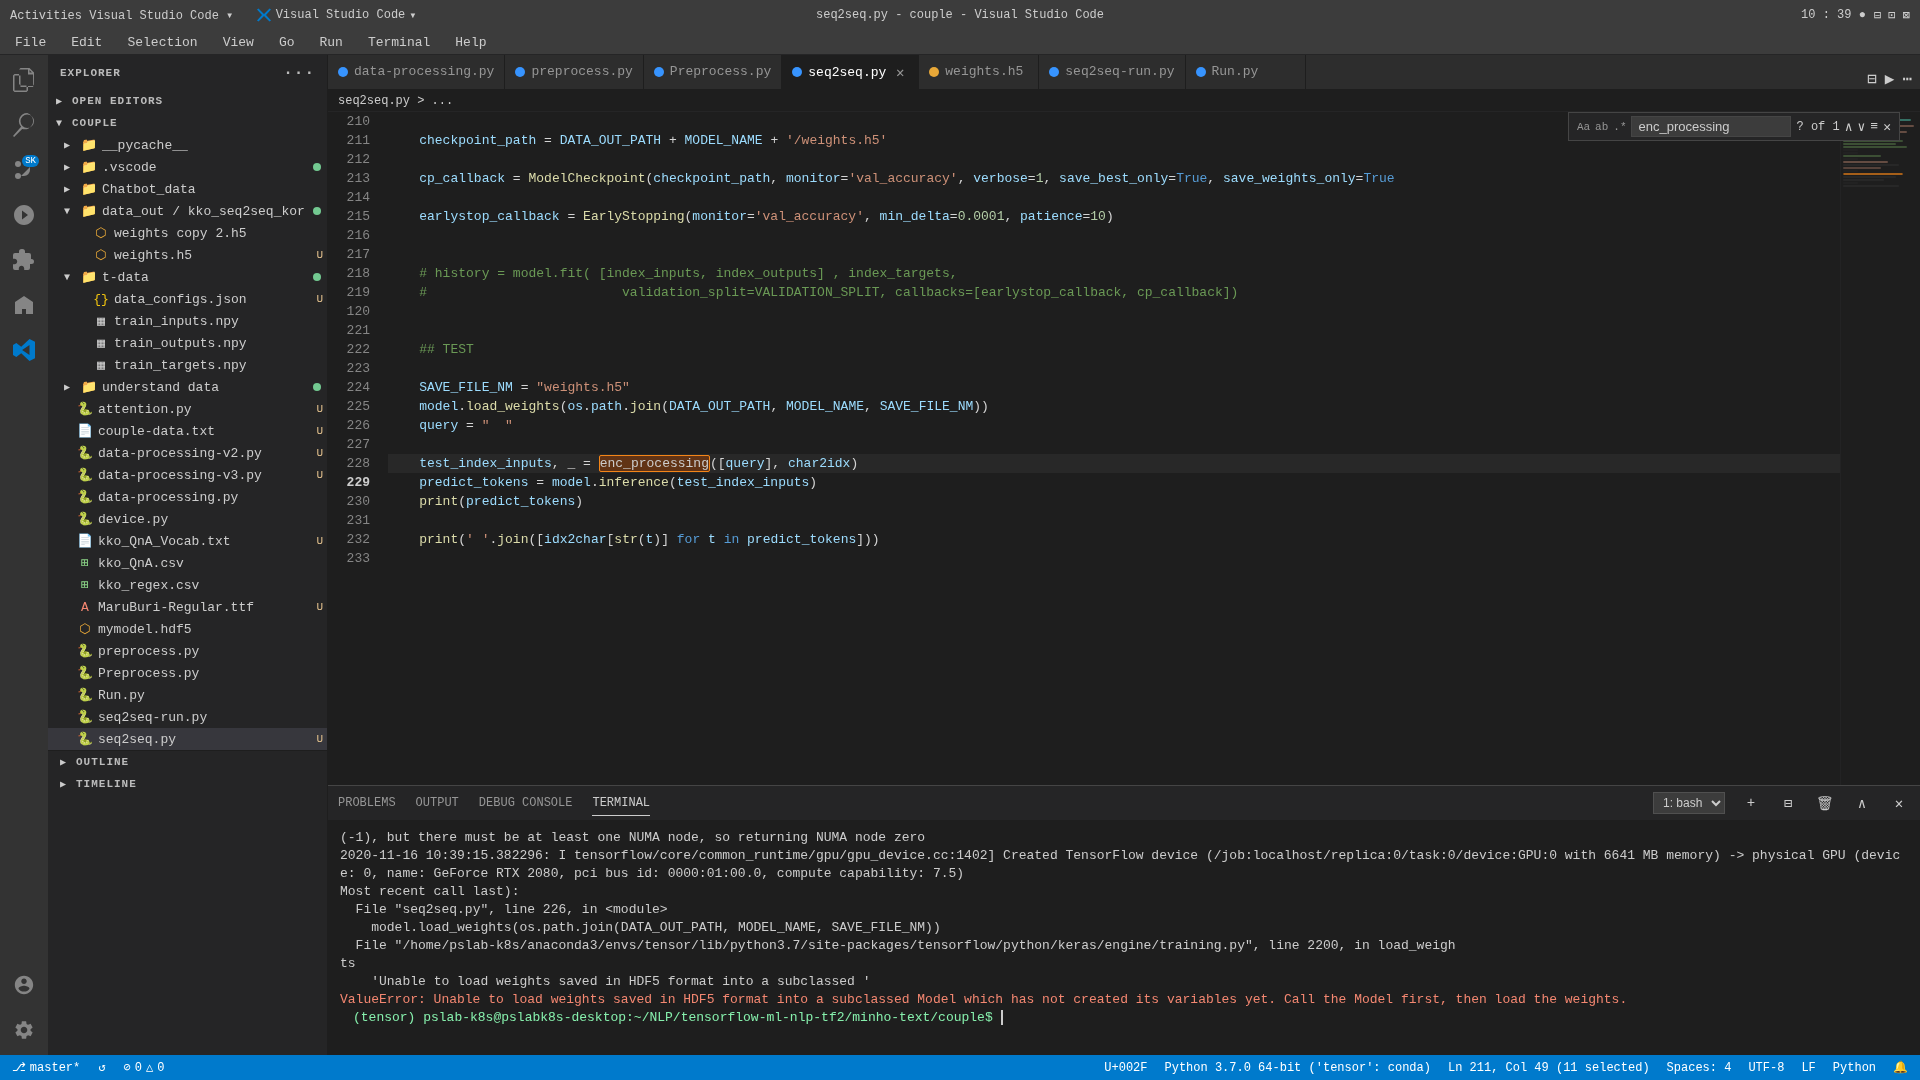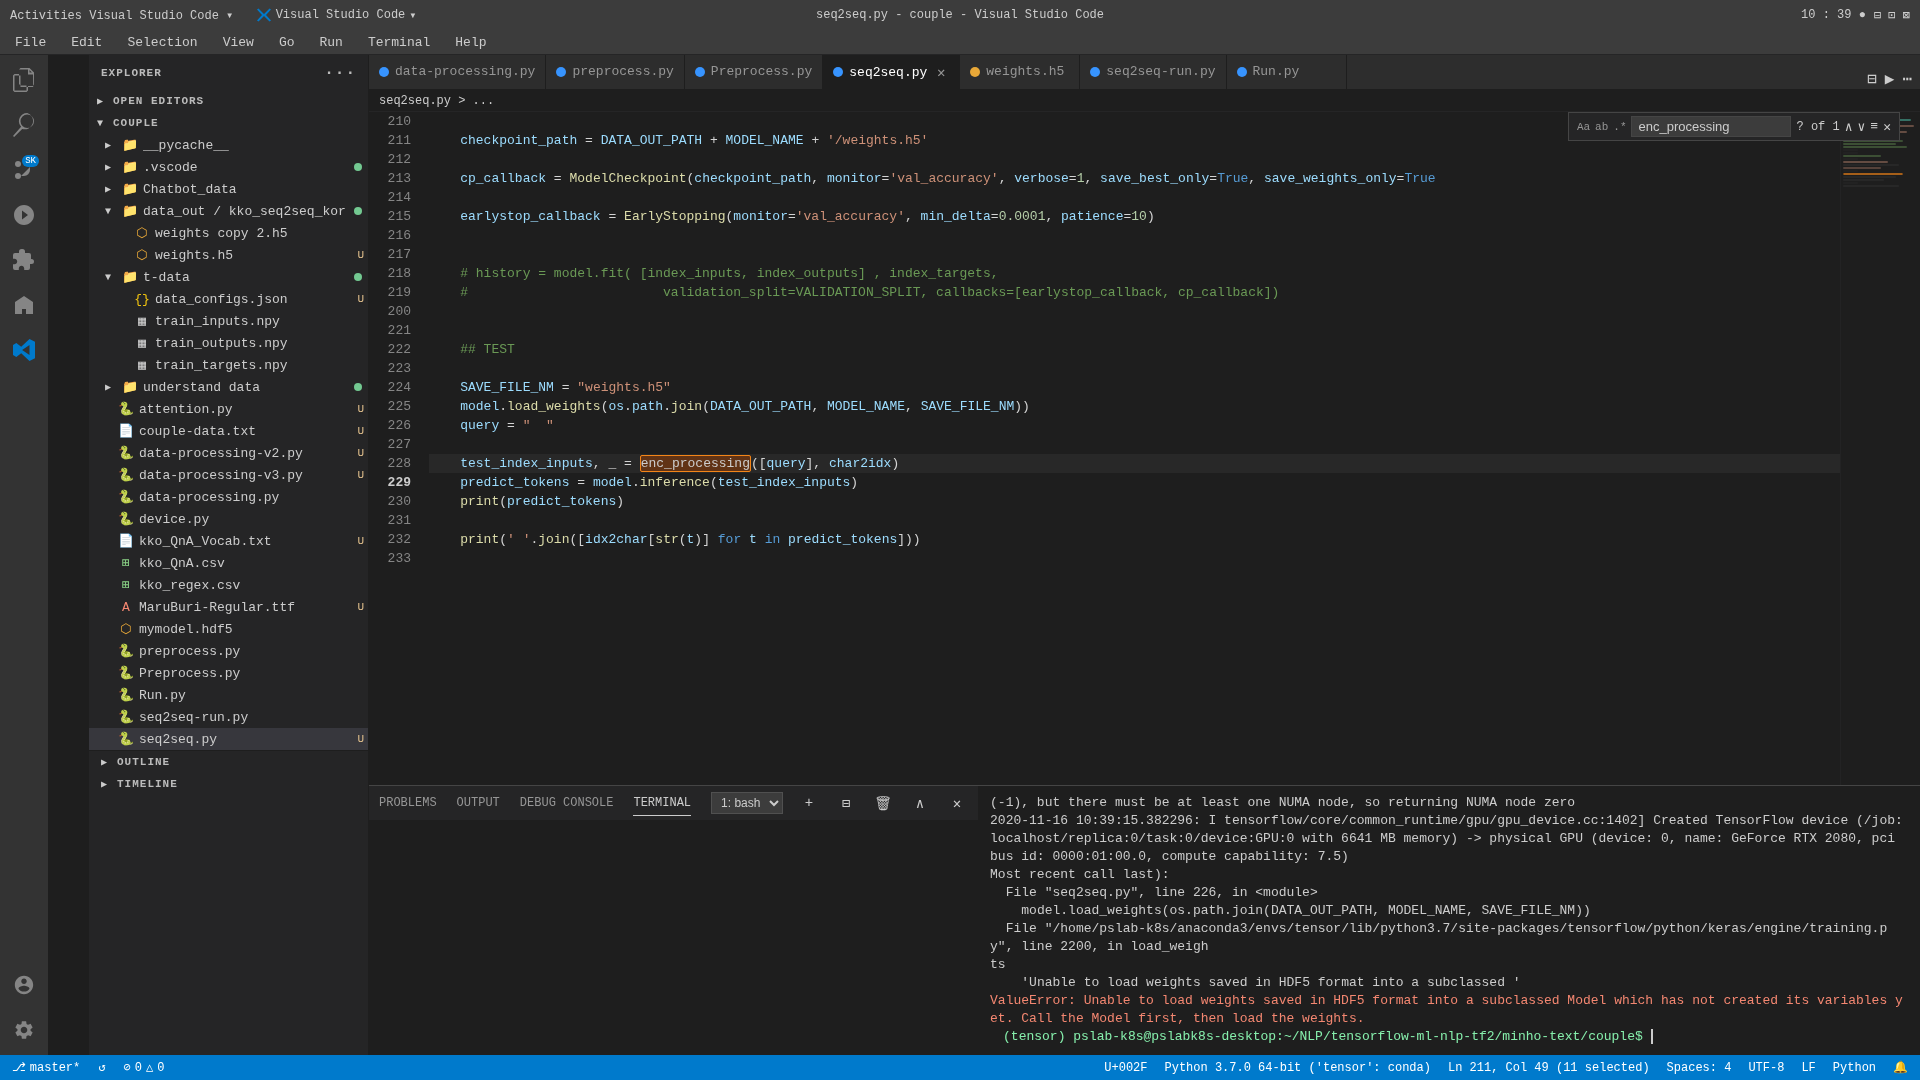--- a/index.html
+++ b/index.html
@@ -91,21 +91,20 @@
     }
 
     
     #sidebar {
       width: 280px;
       background: #252526;
       display: flex;
       flex-direction: column;
       overflow: hidden;
       border-right: 1px solid #1e1e1e;
-      margin-left: 41px;
     }
     #sidebar-header {
       height: 35px;
       display: flex;
       align-items: center;
       justify-content: space-between;
       padding: 0 12px;
       font-size: 11px;
       font-weight: bold;
       color: #bbbbbb;
@@ -326,21 +325,21 @@
       background: #3c3c3c;
       border-radius: 1px;
     }
 
     
     #terminal-area {
       height: 270px;
       background: #1e1e1e;
       border-top: 1px solid #454545;
       display: flex;
-      flex-direction: row;
+      flex-direction: column;
     }
     #terminal-tabs {
       height: 35px;
       background: #252526;
       display: flex;
       align-items: center;
       padding: 0 10px;
       gap: 20px;
       border-bottom: 1px solid #1e1e1e;
     }
@@ -771,21 +770,21 @@
           <div style="line-height:19px;">210</div>
           <div style="line-height:19px;">211</div>
           <div style="line-height:19px;">212</div>
           <div style="line-height:19px;">213</div>
           <div style="line-height:19px;">214</div>
           <div style="line-height:19px;">215</div>
           <div style="line-height:19px;">216</div>
           <div style="line-height:19px;">217</div>
           <div style="line-height:19px;">218</div>
           <div style="line-height:19px;">219</div>
-          <div style="line-height:19px;">200</div>
+          <div style="line-height:19px;">120</div>
           <div style="line-height:19px;">221</div>
           <div style="line-height:19px;">222</div>
           <div style="line-height:19px;">223</div>
           <div style="line-height:19px;">224</div>
           <div style="line-height:19px;">225</div>
           <div style="line-height:19px;">226</div>
           <div style="line-height:19px;">227</div>
           <div style="line-height:19px;">228</div>
           <div style="line-height:19px;color:#cccccc;font-weight:bold;">229</div>
           <div style="line-height:19px;">230</div>

